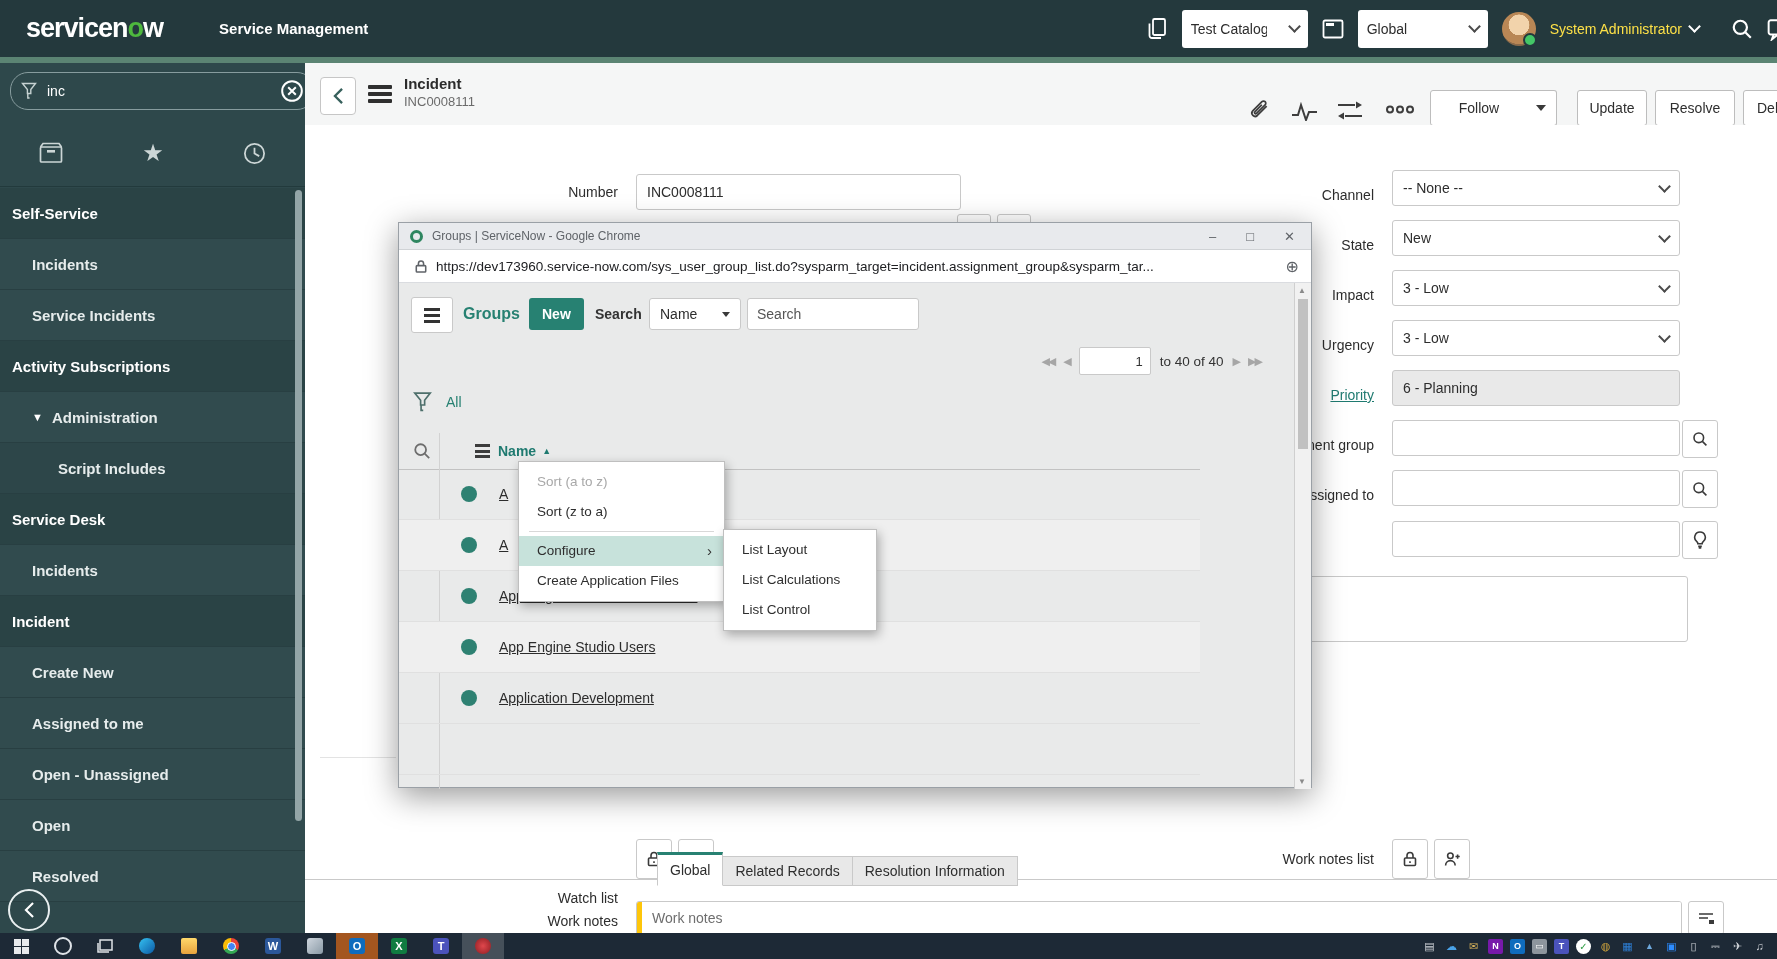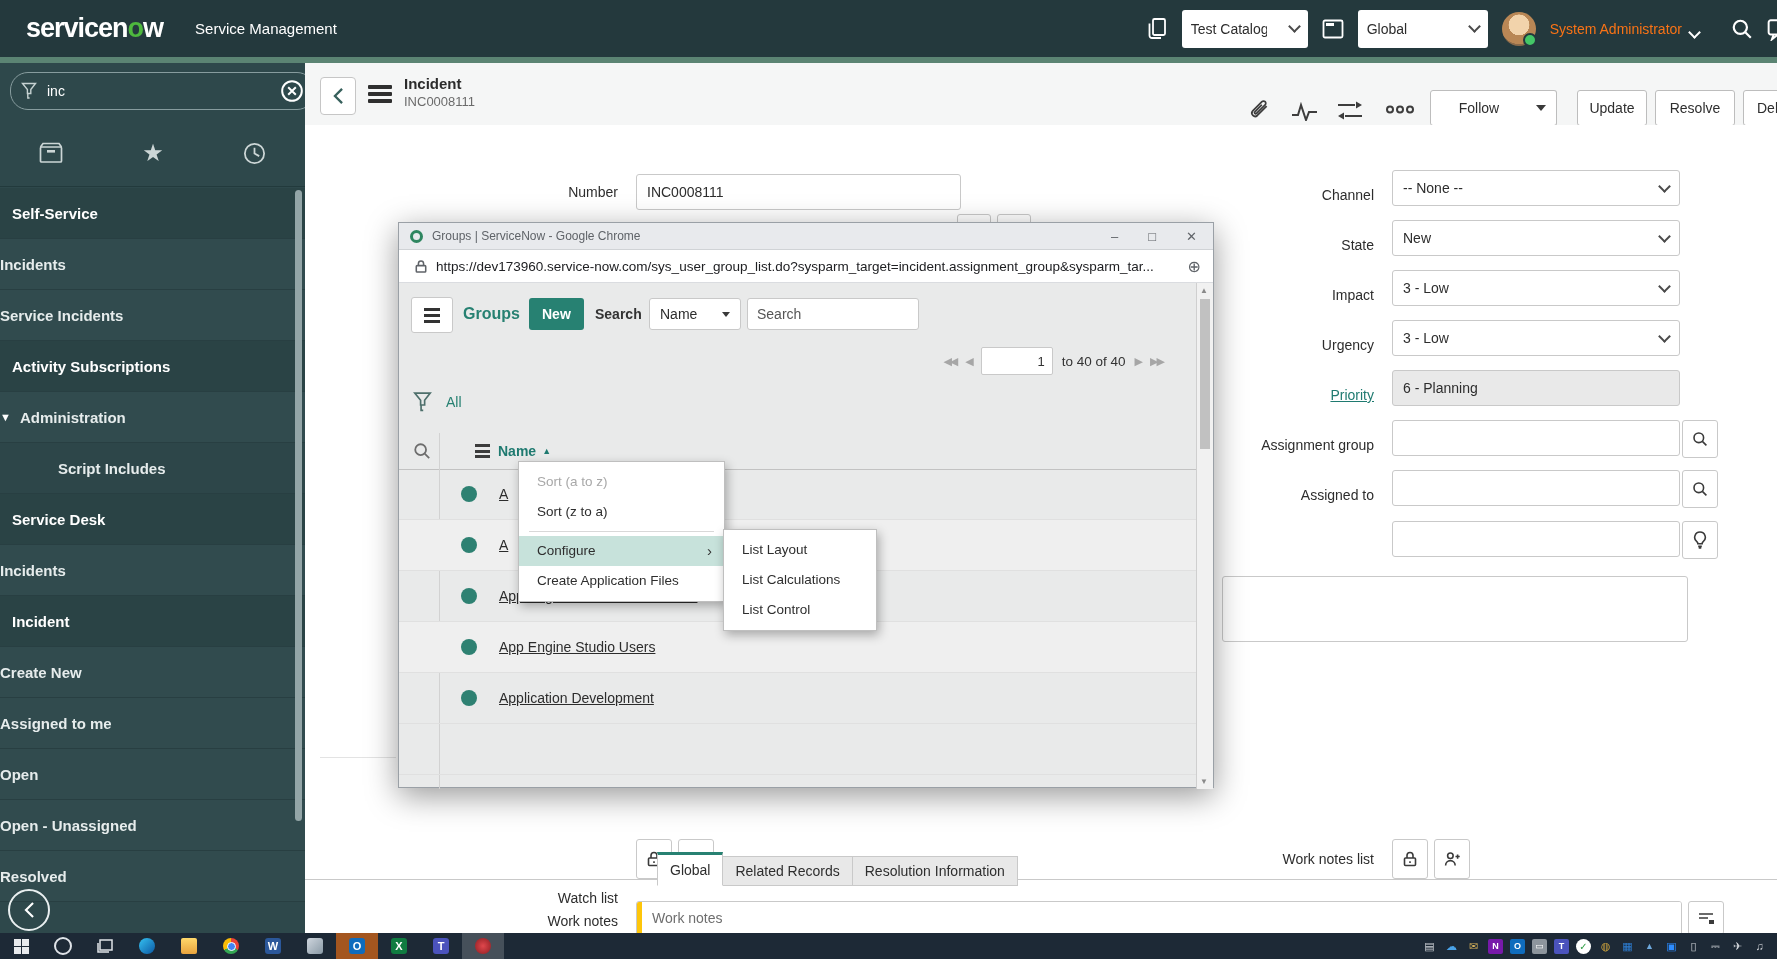--- a/index.html
+++ b/index.html
@@ -5,42 +5,42 @@
   html,body{margin:0;padding:0;background:#222}
   #stage{position:relative;width:1777px;height:959px;overflow:hidden;
          font-family:"Liberation Sans",sans-serif;background:#fff}
   .abs{position:absolute}
   svg{display:block}
 
   
   .banner{left:0;top:0;width:1777px;height:57px;background:#24393d;display:flex;align-items:center;overflow:hidden}
   .logo{margin-left:26px;font-size:27px;font-weight:bold;color:#fff;letter-spacing:-1px;cursor:pointer}
   .logo .o{color:#4eb83e}
-  .product{margin-left:32px;font-size:15px;font-weight:400;color:#fff}
+  .product{margin-left:56px;font-size:15px;font-weight:700;color:#fff}
   .banner-right{margin-left:auto;display:flex;align-items:center;gap:14px;padding-right:0}
   .bicon{color:#fff;display:flex;align-items:center;justify-content:center;cursor:pointer}
   .bsel{height:38px;background:#fff;border-radius:3px;display:flex;align-items:center;justify-content:space-between;padding:0 9px;font-size:14px;color:#2d2d2d;cursor:pointer}
   .bsel .txt{overflow:hidden;white-space:nowrap}
   .chev{width:7px;height:7px;border-right:2px solid #4a4a4a;border-bottom:2px solid #4a4a4a;transform:rotate(45deg);margin-top:-4px;flex:none;margin-left:6px}
   .avatar{width:34px;height:34px;border-radius:50%;background:radial-gradient(circle at 50% 38%,#f2d3ab 0 38%,#b98755 39% 70%,#8a6a4a 71%);position:relative;cursor:pointer}
   .avatar .dot{position:absolute;right:-1px;bottom:-1px;width:10px;height:10px;border-radius:50%;background:#44c767;border:2px solid #24393d}
-  .user{color:#f97316;font-size:14px;display:flex;align-items:flex-end;gap:8px;cursor:pointer}
+  .user{color:#fde047;font-size:14px;display:flex;align-items:center;gap:8px;cursor:pointer}
   .user .wchev{width:7px;height:7px;border-right:2px solid #fff;border-bottom:2px solid #fff;transform:rotate(45deg);margin-top:-4px}
   .strip{left:0;top:57px;width:1777px;height:6px;background:#5b8473}
 
   
   .sidebar{left:0;top:63px;width:305px;height:870px;background:#2e484b;overflow:hidden}
   .sfilter{position:absolute;left:10px;top:9px;width:283px;height:36px;border:1px solid #879c9e;border-radius:18px;display:flex;align-items:center;padding:0 10px;color:#fff}
   .sfilter input{flex:1;background:transparent;border:0;outline:0;color:#fff;font-size:14px;margin-left:8px;font-family:inherit}
   .stabs{position:absolute;left:0;top:57px;width:305px;height:66px;display:flex;align-items:center;justify-content:space-around;color:#ccd6d6;border-bottom:1px solid #223a3c}
   .star{font-size:24px;line-height:1;cursor:pointer}
   .sitems{position:absolute;left:0;top:125px;width:305px}
   .sitem{height:50px;display:flex;align-items:center;font-size:15px;border-bottom:1px solid #283f42;cursor:pointer;color:#e6ecec}
   .lv0{padding-left:12px;background:#2a4345;color:#fff;font-weight:600}
-  .lv1{background:#314b4e;font-weight:600}
+  .lv1{padding-left:32px;background:#314b4e;font-weight:600}
   .lv2{padding-left:58px;background:#2d4649;font-weight:600}
   .caret{font-size:11px;margin-right:9px;color:#fff}
   .sscroll{position:absolute;right:3px;top:127px;width:7px;height:631px;border-radius:4px;background:#93a5a7;cursor:pointer}
   .collapse{position:absolute;left:8px;top:826px;width:38px;height:38px;border:2px solid #e9eff0;border-radius:50%;display:flex;align-items:center;justify-content:center;color:#fff;cursor:pointer}
 
   
   .rheader{left:305px;top:63px;width:1472px;height:62px;background:#f5f6f6;border-bottom:1px solid #d7d7d7;overflow:hidden}
   .backbtn{position:absolute;left:15px;top:14px;width:34px;height:36px;background:#fff;border:1px solid #c6c6c6;border-radius:4px;display:flex;align-items:center;justify-content:center;color:#37605c;cursor:pointer}
   .hamb{position:absolute;left:63px;top:22px;width:24px;cursor:pointer}
   .hamb i{display:block;height:4px;background:#2f2f2f;margin-bottom:3px;border-radius:1px}
@@ -62,21 +62,21 @@
   .tabline{position:absolute;left:0px;top:754px;width:1472px;border-bottom:1px solid #c9c9c9}
   .tab{height:28px;display:flex;align-items:center;padding:0 12px;font-size:14px;color:#2e2e2e;background:#e8e8e8;border:1px solid #c9c9c9;border-left:none;cursor:pointer}
   .tab.first{border-left:1px solid #c9c9c9}
   .tab.active{background:#fff;border-top:3px solid #278172;height:30px;border-bottom:1px solid #fff;position:relative;z-index:2}
   .wn-box{position:absolute;background:#fff;border:1px solid #c9c9c9;border-radius:3px;overflow:hidden;display:flex}
   .wn-stripe{width:5px;background:#fec60a;flex:none}
   .wn-box textarea{flex:1;border:0;outline:0;resize:none;font-family:inherit;font-size:14px;color:#2d2d2d;padding:8px 10px}
   .wn-box textarea::placeholder{color:#6e6e6e}
 
   
-  .popup{left:398px;top:222px;width:816px;height:566px;background:#e9eaea;border:1px solid #9aa0a6;box-shadow:0 8px 30px rgba(0,0,0,.4);box-sizing:border-box}
+  .popup{left:398px;top:222px;width:914px;height:566px;background:#e9eaea;border:1px solid #9aa0a6;box-shadow:0 8px 30px rgba(0,0,0,.4);box-sizing:border-box}
   .ptitle{height:26px;background:#e8eaed;display:flex;align-items:center;border-bottom:1px solid #d0d3d6}
   .favicon{width:13px;height:13px;border-radius:50%;border:3.5px solid #2e8660;box-sizing:border-box;margin:0 9px 0 11px}
   .ptitle .txt{font-size:12px;color:#5f6368}
   .winctl{margin-left:auto;display:flex;gap:30px;margin-right:16px;color:#5f6368;font-size:13px}
   .winctl span{cursor:pointer}
   .purl{height:32px;background:#fff;border-bottom:1px solid #dadce0;display:flex;align-items:center}
   .purl .url{font-size:13.5px;color:#202124;margin-left:9px;white-space:nowrap;overflow:hidden;flex:1}
   .purl .zoomg{font-size:16px;color:#5f6368;margin:0 12px;cursor:pointer}
   .pcontent{position:relative;height:506px;overflow:hidden}
   .pburger{position:absolute;left:12px;top:14px;width:40px;height:34px;background:#fff;border:1px solid #c9c9c9;border-radius:3px;display:flex;flex-direction:column;align-items:center;justify-content:center;gap:3px;cursor:pointer}
@@ -230,24 +230,24 @@
       <div class="sitem lv0">
           <span>Incident</span>
         </div>
       <div class="sitem lv1">
           <span>Create New</span>
         </div>
       <div class="sitem lv1">
           <span>Assigned to me</span>
         </div>
       <div class="sitem lv1">
+          <span>Open - Unassigned</span>
+        </div>
+      <div class="sitem lv1">
           <span>Open</span>
-        </div>
-      <div class="sitem lv1">
-          <span>Open - Unassigned</span>
         </div>
       <div class="sitem lv1">
           <span>Resolved</span>
         </div>
     </div>
     <div class="sscroll"></div>
     <div class="collapse">
       <svg width="11" height="16" viewBox="0 0 12 18" fill="none" stroke="#fff" stroke-width="2.4">
           <path d="M10 1L2 9l8 8"></path>
         </svg>

